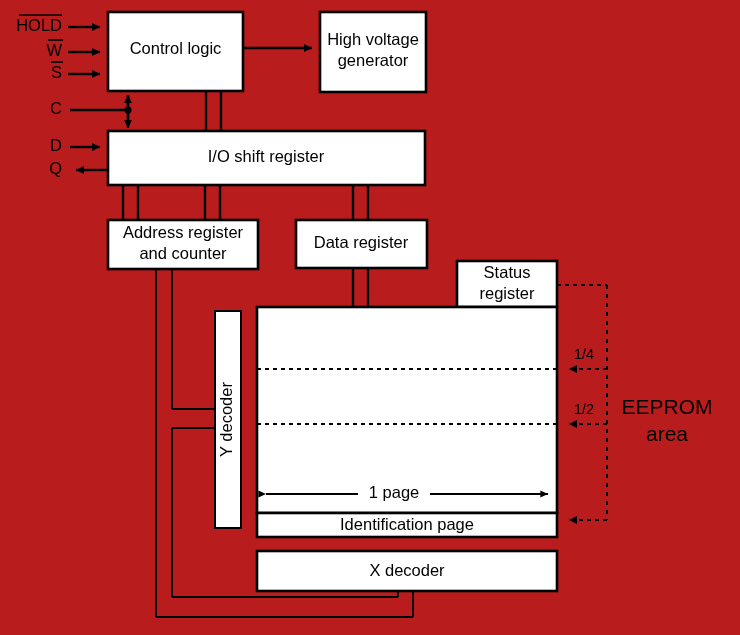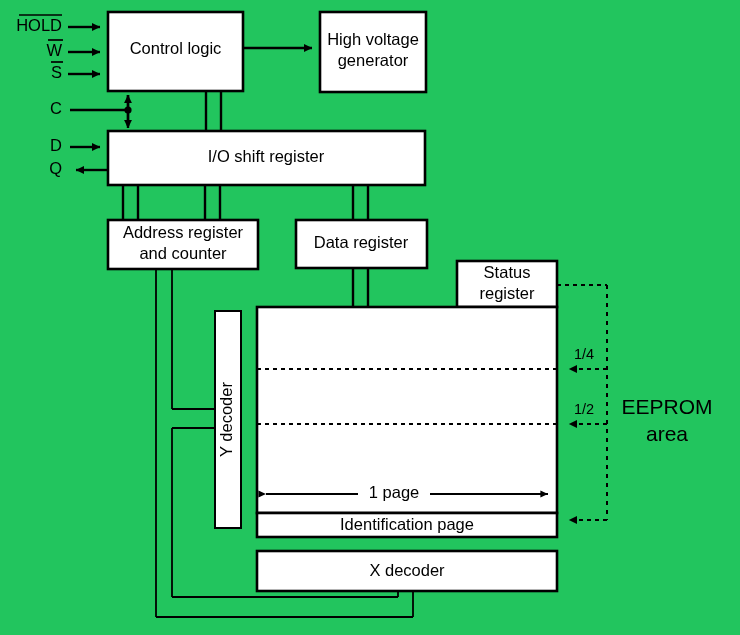--- a/index.html
+++ b/index.html
@@ -2,21 +2,21 @@
 <html><head>
 <meta charset="utf-8">
 <style>
   html,body{margin:0;padding:0;background:#ffffff;}
   body{
     font-family:"Liberation Sans", sans-serif;
     width:740px;height:635px;
     overflow:hidden;
     color:#000;
   }
-  #stage{position:relative;width:740px;height:635px;background:#22c55e;}
+  #stage{position:relative;width:740px;height:635px;background:#b91c1c;}
   svg#diagram{position:absolute;left:0;top:0;width:740px;height:635px;}
   .blk{fill:#ffffff;stroke:#000000;stroke-width:2.6;}
   .thinblk{fill:#ffffff;stroke:#000000;stroke-width:2;}
   .wire{stroke:#000000;stroke-width:2.4;fill:none;}
   .wire-thin{stroke:#000000;stroke-width:1.8;fill:none;}
   .dotted{stroke:#000000;stroke-width:2;fill:none;stroke-dasharray:4 4;}
   .dotted-v{stroke:#000000;stroke-width:2;fill:none;stroke-dasharray:4 5;}
   .lbl{
     font-family:"Liberation Sans", sans-serif;
     font-size:16.5px;

